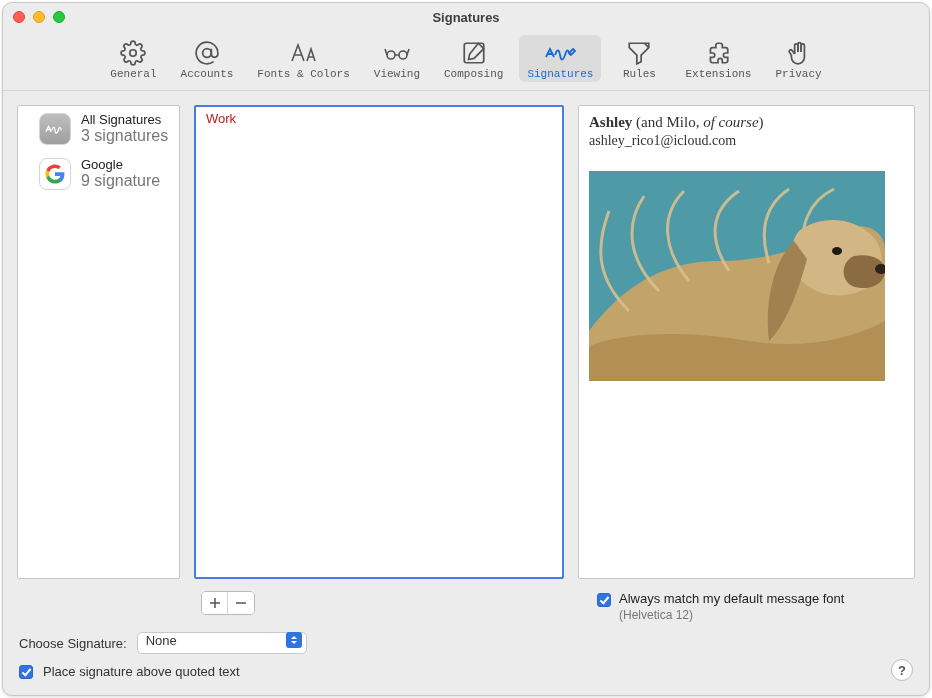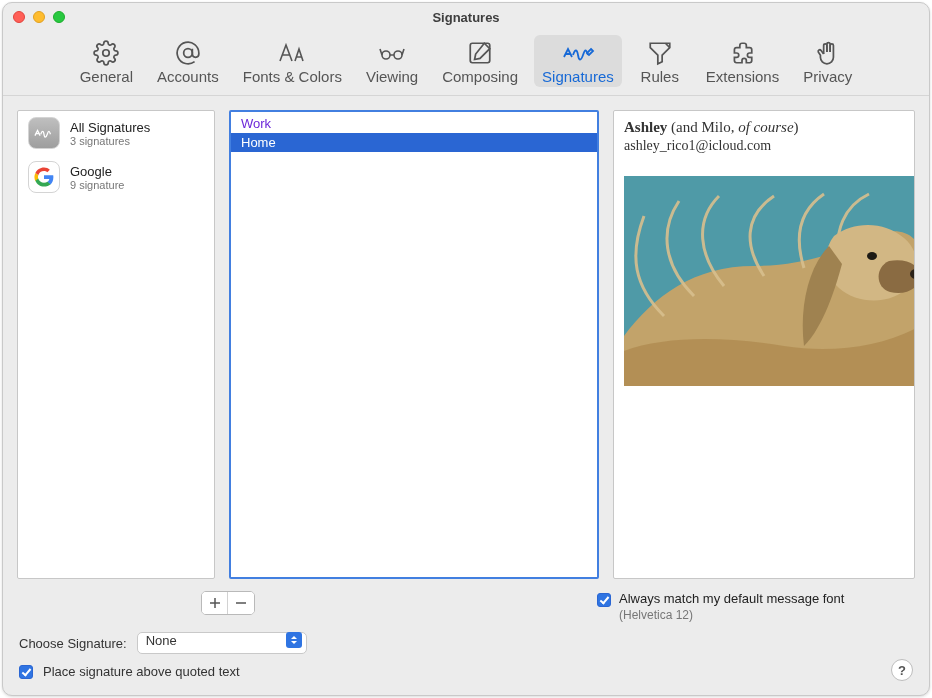--- a/index.html
+++ b/index.html
@@ -60,39 +60,40 @@
   border-radius: 6px;
   min-width: 60px;
   cursor: default;
   color: #555;
 }
 .toolbar-item.active { background: #dcdcdc; color: #0a60c8; }
 .toolbar-item .icon-slot {
   height: 28px; width: 40px;
   display: flex; align-items: center; justify-content: center;
 }
-.toolbar-item .tlabel { font-size: 15px; margin-top: 1px; color: #555; }
+.toolbar-item .tlabel { font-size: 11px; margin-top: 1px; color: #555; font-family: Liberation Mono, monospace; }
 .toolbar-item.active .tlabel { color: #1769d6; }
 .toolbar-item.active svg { color: #1769d6; }
 
 
 .content {
   flex: 1;
   display: flex;
   padding: 14px 14px 6px;
   gap: 14px;
 }
 .col {
   background: #fff;
   border: 1px solid #c7c7c7;
   border-radius: 2px;
 }
 .accounts-col {
-  width: 198px;
+  width: 163px;
   overflow: auto;
+  padding-left: 11px;
 }
 .sigs-col {
   width: 370px;
   border: 2px solid #427fe0;
   position: relative;
 }
 .preview-col {
   flex: 1;
   padding: 8px 10px;
   overflow: hidden;
@@ -104,26 +105,26 @@
   padding: 6px 10px;
 }
 .account-item.selected { background: #dcdcdc; }
 .account-icon {
   width: 32px; height: 32px; border-radius: 8px;
   display: flex; align-items: center; justify-content: center;
   background: #fff; border: 1px solid #d4d4d4;
 }
 .account-text { display: flex; flex-direction: column; }
 .account-name { font-size: 13px; color: #222; }
-.account-sub  { font-size: 11px; color: #777; }
+.account-sub  { font-size: 16px; color: #777; }
 
 
 .sig-list { padding-top: 2px; }
 .sig-row {
-  padding: 2px 10px; font-size: 13px; color: #6d28d9;
+  padding: 2px 10px; font-size: 13px; color: #b91c1c;
 }
 .sig-row.selected { background: #2a66d3; color: #fff; }
 
 
 .preview-name { font-size: 15px; font-family: Georgia, "Times New Roman", serif; }
 .preview-name .bold { font-weight: 700; }
 .preview-name .ital { font-style: italic; }
 .preview-email { font-family: Georgia, serif; font-size: 14px; margin-top: 2px; }
 .preview-img {
   margin-top: 22px;
@@ -351,21 +352,20 @@
           <span class="account-name">Google</span>
           <span class="account-sub">9 signature</span>
         </div>
       </div>
 
     </div>
 
     <div class="col sigs-col">
       <div class="sig-list">
         <div class="sig-row">Work</div>
-        <div class="sig-row selected">Home</div>
       </div>
     </div>
 
     <div class="col preview-col">
       <div class="preview-name">
         <span class="bold">Ashley</span><span> (and Milo, </span><span class="ital">of  course</span><span>)</span>
       </div>
       <div class="preview-email">ashley_rico1@icloud.com</div>
       <div class="preview-img">
         <svg class="dog-svg" viewBox="0 0 296 210" preserveAspectRatio="none">

